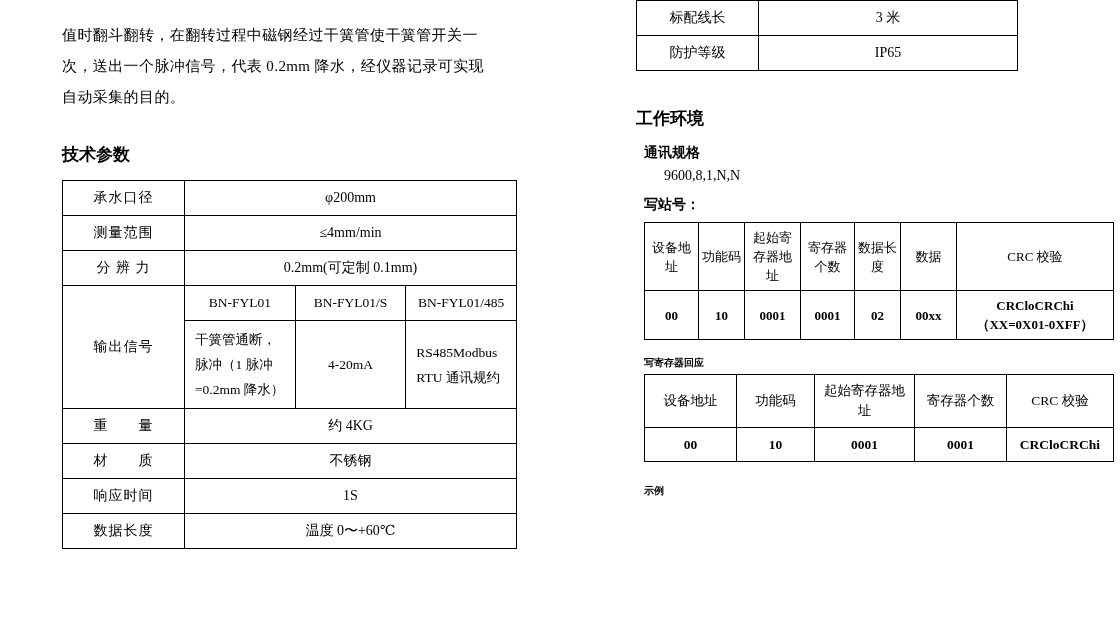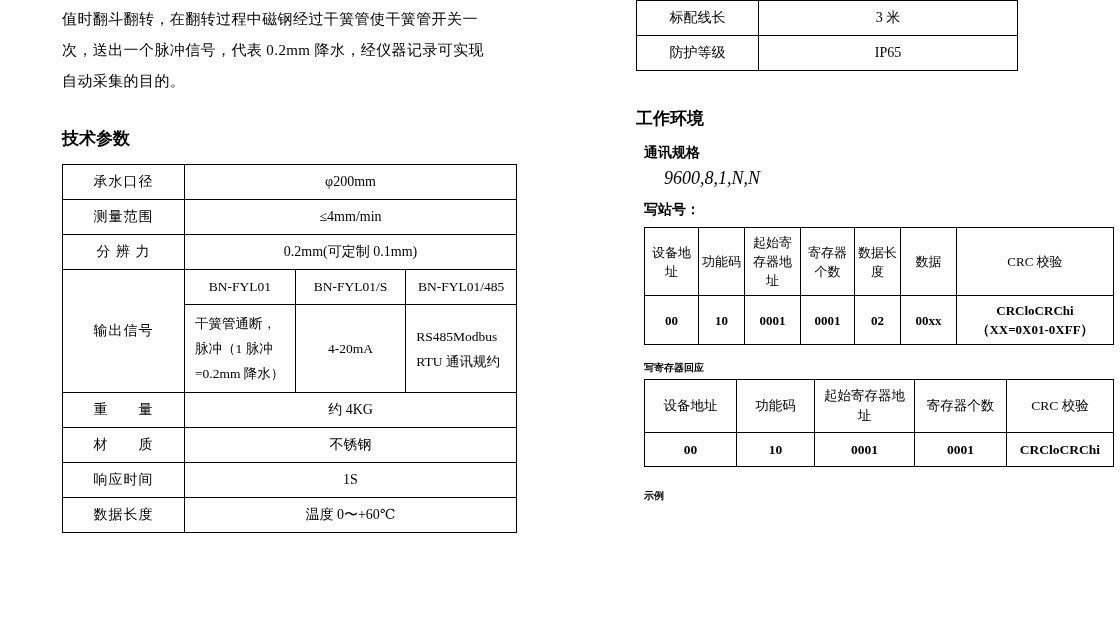--- a/index.html
+++ b/index.html
@@ -12,21 +12,21 @@
     overflow: hidden;
   }
   .page {
     position: relative;
     width: 1120px;
     height: 620px;
   }
   .col-left {
     position: absolute;
     left: 14px;
-    top: 0;
+    top: 16px;
     width: 500px;
     padding-left: 48px;
   }
   .col-right {
     position: absolute;
     left: 636px;
     top: 0;
     width: 470px;
   }
 
@@ -72,24 +72,23 @@
   #spec-table td.label { width: 122px; }
 
   
   .sub-head {
     font-family: "Liberation Sans", "DejaVu Sans", sans-serif;
     font-weight: bold;
     font-size: 14px;
     margin: 10px 0 6px 8px;
   }
   .mono-line {
-    font-size: 18px;
+    font-size: 14px;
     margin: 0 0 12px 28px;
     font-family: "Liberation Serif", serif;
-    font-style: italic;
   }
   .sub-head2 {
     font-family: "Liberation Sans", "DejaVu Sans", sans-serif;
     font-weight: bold;
     font-size: 14px;
     margin: 12px 0 8px 8px;
   }
   .plain-head {
     font-size: 10px;
     margin: 16px 0 4px 8px;

